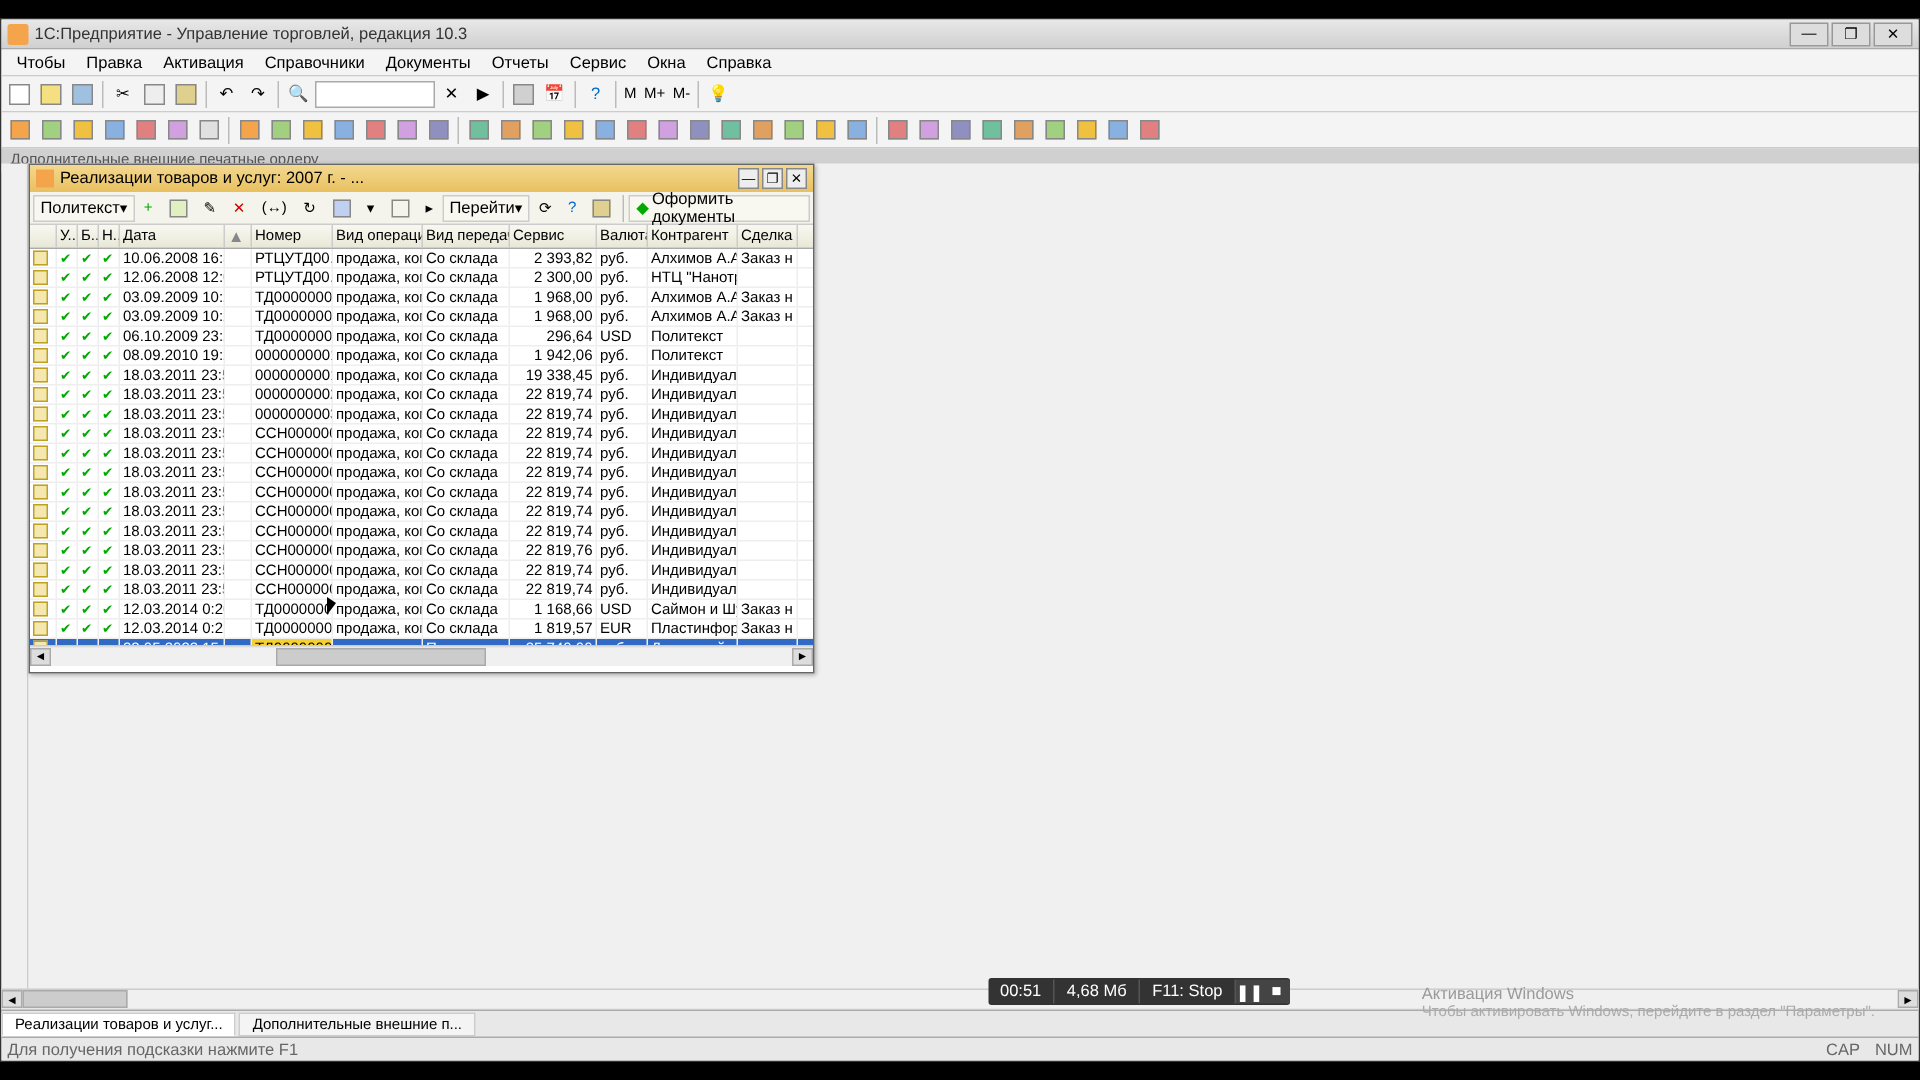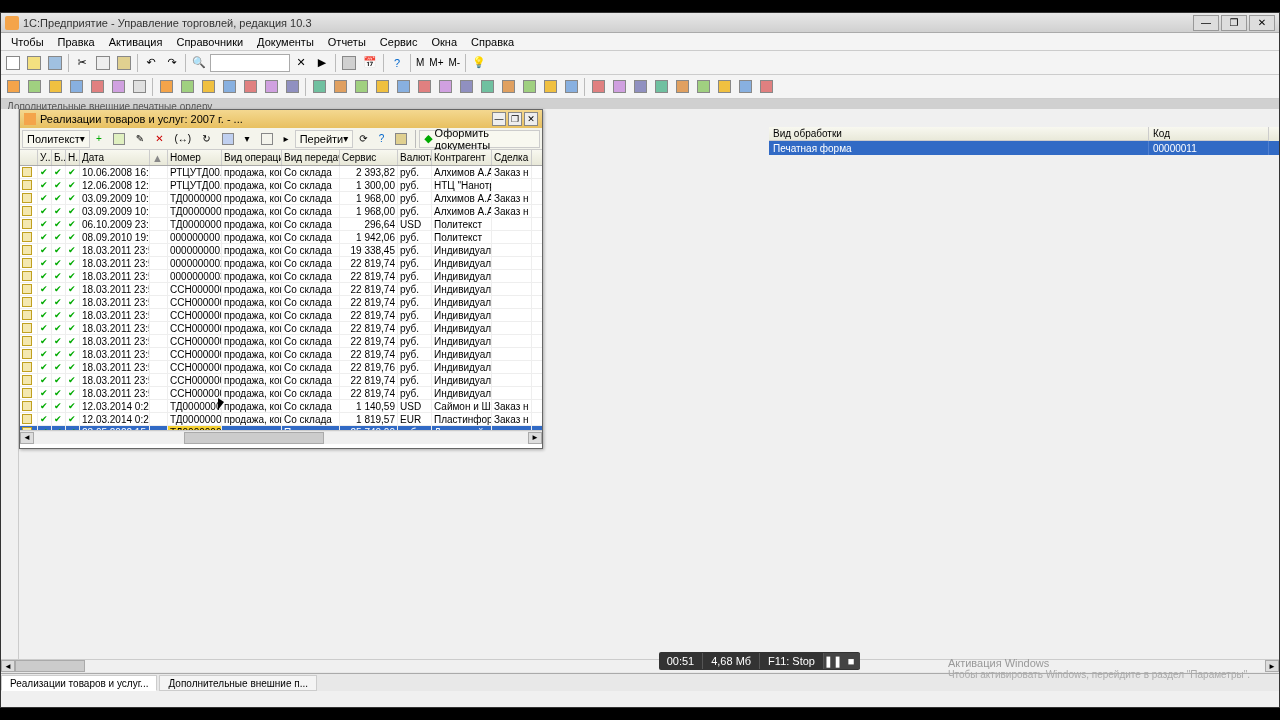--- a/index.html
+++ b/index.html
@@ -246,30 +246,20 @@
         <span class="icon-sq" style="background:#e08080;width:13px;height:13px"></span>
       </div>
     </div>
 
   <div class="sub-title">Дополнительные внешние печатные ордеру</div>
 
   <div class="body-area">
     <div class="left-panel"></div>
     <div class="main-panel">
 
-      <div class="right-panel">
-        <div class="right-header">
-          <div class="right-col" style="width:380px">Вид обработки</div>
-          <div class="right-col" style="width:120px">Код</div>
-        </div>
-        <div class="right-body">
-          <div class="right-cell" style="width:380px">Печатная форма</div>
-          <div class="right-cell" style="width:120px">00000011</div>
-        </div>
-      </div>
 
       <div class="doc-window">
         <div class="doc-title">
           <div class="doc-title-icon"></div>
           <div class="doc-title-text">Реализации товаров и услуг: 2007 г. - ...</div>
           <div class="doc-title-btns">
             <div class="doc-title-btn">—</div>
             <div class="doc-title-btn">❐</div>
             <div class="doc-title-btn">✕</div>
           </div>
@@ -357,21 +347,21 @@
                   <span class="check">✔</span>
                 </div>
                 <div class="grid-cell" style="width: 14px;">
                   <span class="check">✔</span>
                 </div>
                 <div class="grid-cell" style="width: 70px;">12.06.2008 12:00:00</div>
                 <div class="grid-cell" style="width: 18px;"></div>
                 <div class="grid-cell" style="width: 54px;">РТЦУТД00...</div>
                 <div class="grid-cell" style="width: 60px;">продажа, ком...</div>
                 <div class="grid-cell" style="width: 58px;">Со склада</div>
-                <div class="grid-cell num" style="width: 58px;">1 300,00</div>
+                <div class="grid-cell num" style="width: 58px;">2 300,00</div>
                 <div class="grid-cell" style="width: 34px;">руб.</div>
                 <div class="grid-cell" style="width: 60px;">НТЦ "Нанотро...</div>
                 <div class="grid-cell" style="width: 40px;"></div>
               </div>
               <div class="grid-row">
                 <div class="grid-cell" style="width: 18px;">
                   <div class="doc-icon"></div>
                 </div>
                 <div class="grid-cell" style="width: 14px;">
                   <span class="check">✔</span>
@@ -748,21 +738,21 @@
                   <span class="check">✔</span>
                 </div>
                 <div class="grid-cell" style="width: 14px;">
                   <span class="check">✔</span>
                 </div>
                 <div class="grid-cell" style="width: 70px;">12.03.2014 0:20:10</div>
                 <div class="grid-cell" style="width: 18px;"></div>
                 <div class="grid-cell" style="width: 54px;">ТД00000001</div>
                 <div class="grid-cell" style="width: 60px;">продажа, ком...</div>
                 <div class="grid-cell" style="width: 58px;">Со склада</div>
-                <div class="grid-cell num" style="width: 58px;">1 140,59</div>
+                <div class="grid-cell num" style="width: 58px;">1 168,66</div>
                 <div class="grid-cell" style="width: 34px;">USD</div>
                 <div class="grid-cell" style="width: 60px;">Саймон и Шус...</div>
                 <div class="grid-cell" style="width: 40px;">Заказ н</div>
               </div>
               <div class="grid-row">
                 <div class="grid-cell" style="width: 18px;">
                   <div class="doc-icon"></div>
                 </div>
                 <div class="grid-cell" style="width: 14px;">
                   <span class="check">✔</span>
@@ -826,20 +816,26 @@
         <div class="scroll-thumb" style="left:0;width:70px"></div>
       </div>
     <div class="scroll-btn">►</div>
   </div>
 
   <div class="taskbar">
     <div class="task-btn active">Реализации товаров и услуг...</div>
     <div class="task-btn">Дополнительные внешние п...</div>
   </div>
 
+  <div class="statusbar">
+    <span>Для получения подсказки нажмите F1</span>
+    <span class="spacer"></span>
+    <span style="margin-right:10px">CAP</span>
+    <span>NUM</span>
+  </div>
 </div>
 
 <div class="media-bar">
   <div class="media-cell">00:51</div>
   <div class="media-cell">4,68 Мб</div>
   <div class="media-cell">F11: Stop</div>
   <div class="media-btn">❚❚</div>
   <div class="media-btn">■</div>
 </div>
 

